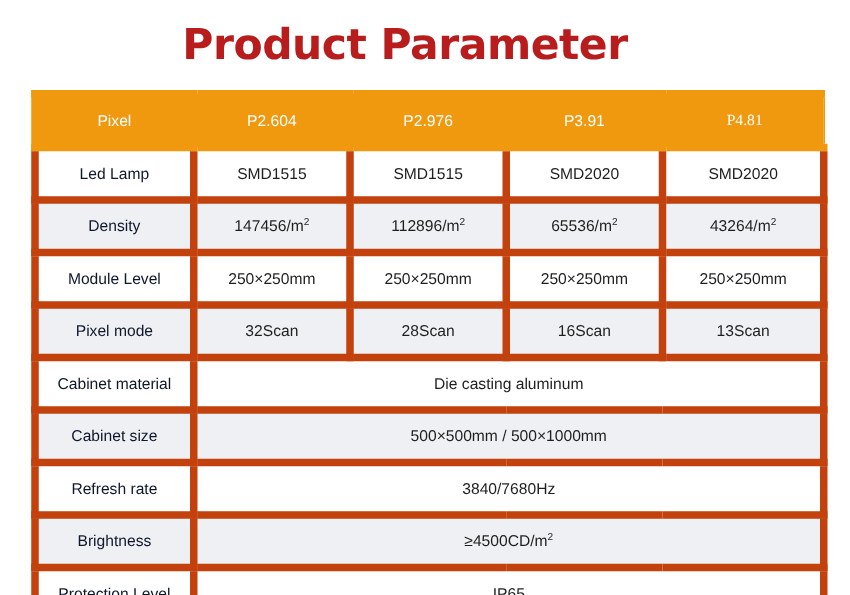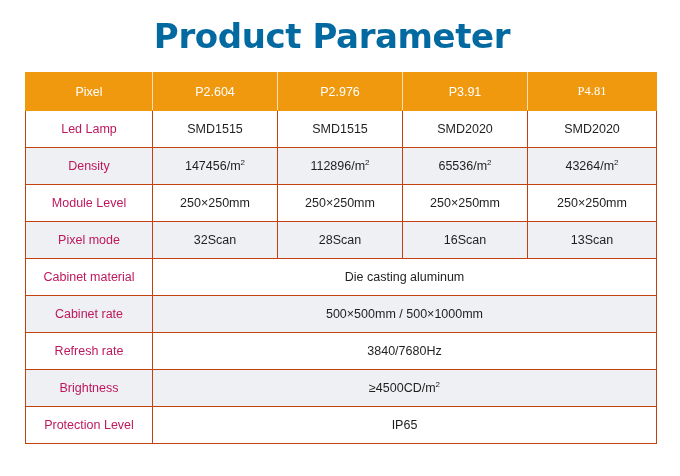--- a/index.html
+++ b/index.html
@@ -16,28 +16,28 @@
 
   .page {
     position: relative;
     width: 680px;
     height: 476px;
     background: #ffffff;
   }
 
   .title {
     position: absolute;
-    left: 16px;
+    left: 8px;
     top: 16px;
     width: 632px;
     text-align: center;
     font-size: 34px;
     font-weight: bold;
     letter-spacing: -0.4px;
-    color: #0369a1;
+    color: #b91c1c;
     font-family: "DejaVu Sans", sans-serif;
   }
 
   .table-wrap {
     position: absolute;
     left: 25px;
     top: 72px;
     width: 631px;
   }
 
@@ -50,21 +50,21 @@
   }
 
   table.spec col.c0 { width: 127px; }
   table.spec col.c1 { width: 125px; }
   table.spec col.c2 { width: 125px; }
   table.spec col.c3 { width: 125px; }
   table.spec col.c4 { width: 129px; }
 
   table.spec th,
   table.spec td {
-    border: 1px solid #c2410c;
+    border: 6px solid #c2410c;
     text-align: center;
     vertical-align: middle;
     height: 36px;
     padding: 0 4px;
     font-weight: normal;
     white-space: nowrap;
   }
 
   table.spec thead th {
     background: #F0990F;
@@ -80,21 +80,21 @@
   }
 
   tr.stripe td {
     background: #eef0f3;
   }
   tr.plain td {
     background: #ffffff;
   }
 
   td.label {
-    color: #be185d;
+    color: #0f172a;
   }
 
   sup {
     font-size: 8px;
     vertical-align: super;
     line-height: 0;
   }
 </style>
 </head>
 <body>
@@ -154,21 +154,21 @@
           <td>16Scan</td>
           <td>13Scan</td>
         </tr>
 
         <tr class="plain">
           <td class="label">Cabinet material</td>
           <td colspan="4">Die casting aluminum</td>
         </tr>
 
         <tr class="stripe">
-          <td class="label">Cabinet rate</td>
+          <td class="label">Cabinet size</td>
           <td colspan="4">500×500mm / 500×1000mm</td>
         </tr>
 
         <tr class="plain">
           <td class="label">Refresh rate</td>
           <td colspan="4">3840/7680Hz</td>
         </tr>
 
         <tr class="stripe">
           <td class="label">Brightness</td>

